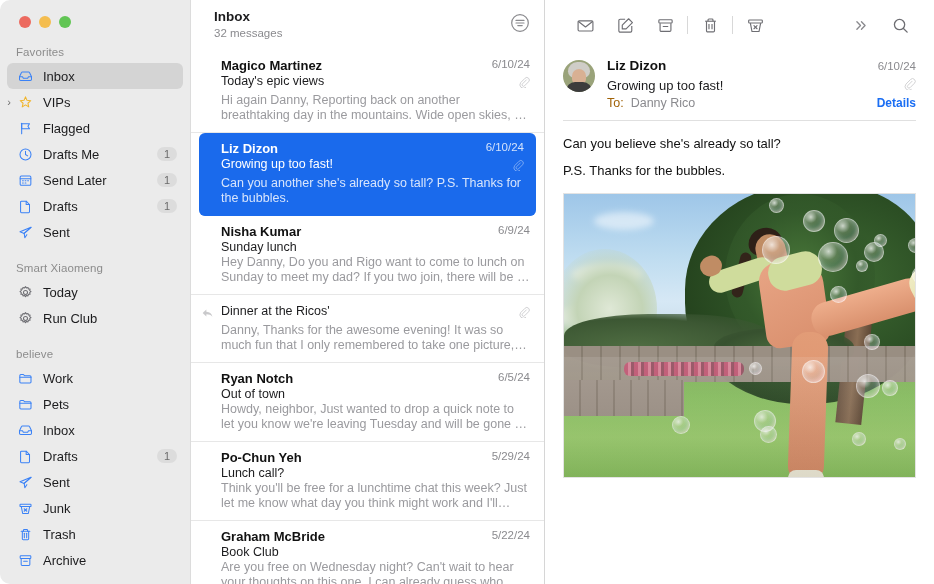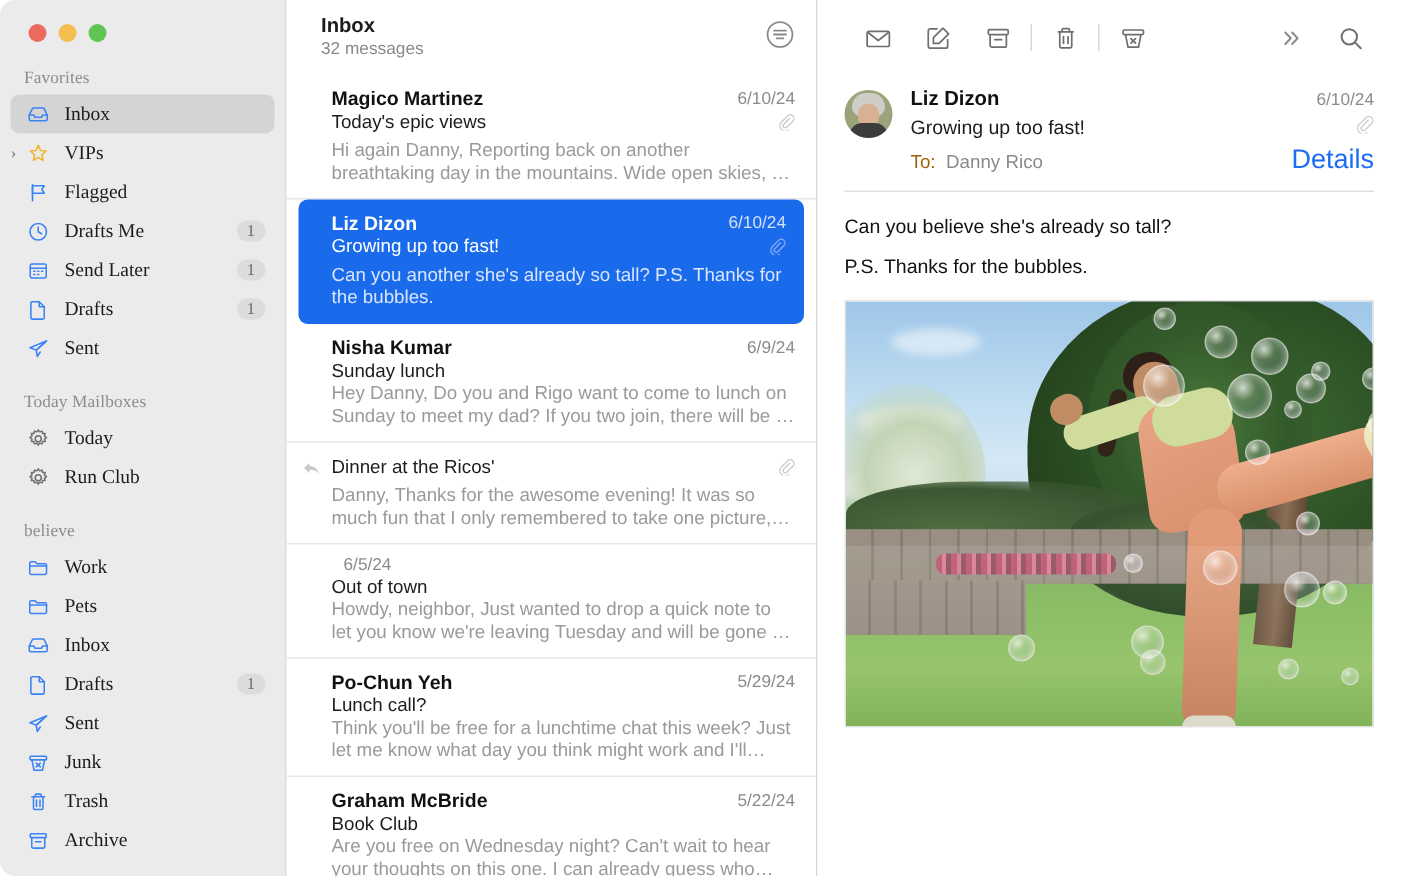--- a/index.html
+++ b/index.html
@@ -18,21 +18,20 @@
     background:#fff;
   }
 
   
   .sidebar {
     width:190px; flex:0 0 190px;
     background:#ebebeb;
     padding-top:0;
     position:relative;
     overflow:hidden;
-    font-family:Liberation Serif, serif;
   }
   .traffic {
     display:flex; gap:8px;
     padding:16px 0 0 19px;
     height:40px; align-items:flex-start;
   }
   .light { width:12px; height:12px; border-radius:50%; }
   .light.red    { background:#ec6a5f; }
   .light.yellow { background:#f4bd4f; }
   .light.green  { background:#61c554; }
@@ -91,21 +90,21 @@
   .sort-btn { margin-top:4px; cursor:default; }
 
   .rows { flex:1 1 auto; overflow:hidden; }
   .row {
     padding:8px 14px 9px 30px;
     position:relative;
     border-bottom:1px solid #e7e7e7;
     margin:0 0 0 0;
   }
   .row + .row { }
-  .row-top { display:flex; align-items:center; }
+  .row-top { display:flex; align-items:flex-start; }
   .sender {
     font-size:13px; font-weight:bold; color:#111;
     flex:1 1 auto; white-space:nowrap; overflow:hidden;
   }
   .date { font-size:11.5px; color:#8a8a8e; flex:0 0 auto; margin-left:8px; }
   .subj-line { display:flex; align-items:flex-start; margin-top:1px; }
   .subject {
     font-size:12.5px; color:#1c1c1e; flex:1 1 auto;
     white-space:nowrap; overflow:hidden;
   }
@@ -173,21 +172,21 @@
   }
   .mh-text { flex:1 1 auto; min-width:0; }
   .mh-row { display:flex; align-items:baseline; }
   .mh-name { font-size:13.5px; font-weight:bold; color:#111; flex:1 1 auto; }
   .mh-date { font-size:11.5px; color:#8a8a8e; flex:0 0 auto; }
   .mh-subj { font-size:13px; color:#1c1c1e; flex:1 1 auto; margin-top:2px; }
   .mh-clip { flex:0 0 auto; opacity:.4; margin-top:3px; }
   .mh-to-row { display:flex; align-items:baseline; margin-top:2px; }
   .mh-to-label { font-size:12.5px; color:#a16207; margin-right:7px; }
   .mh-to-val { font-size:12.5px; color:#8a8a8e; flex:1 1 auto; }
-  .details-link { font-size:18px; color:#1b6ef3; font-weight:normal; flex:0 0 auto; }
+  .details-link { font-size:12px; color:#1b6ef3; font-weight:bold; flex:0 0 auto; }
 
   .hr { height:1px; background:#e0e0e0; margin:10px 18px 0 18px; }
 
   .body-text { padding:14px 18px 0 18px; }
   .body-text p { font-size:13px; color:#111; line-height:17px; margin-bottom:10px; }
 
   
   .photo-wrap { padding:4px 18px 0 18px; }
   .photo {
     width:100%; height:285px;
@@ -399,21 +398,21 @@
         <div class="sb-item">
           <span class="sb-ico">
             <svg width="15" height="15" viewBox="0 0 18 18" fill="none" stroke="#3b82f6" stroke-width="1.25" stroke-linecap="round" stroke-linejoin="round">
               <path d="M15.6 2.8 L2.4 8.2 L7.4 10.1 L15.6 2.8 Z"></path>
               <path d="M15.6 2.8 L7.4 10.1 L8.2 15.2 L10.6 11.6"></path>
             </svg>
           </span>
           <span class="sb-label">Sent</span>
         </div>
         <div class="sb-gap"></div>
-        <div class="sect-header">Today Mailboxes</div>
+        <div class="sect-header">Smart Xiaomeng</div>
         <div class="sb-item">
           <span class="sb-ico">
             <svg width="15" height="15" viewBox="0 0 18 18" fill="none" stroke="#6e6e73" stroke-width="1.25" stroke-linecap="round" stroke-linejoin="round">
               <circle cx="9" cy="9" r="2.4"></circle>
               <path d="M9 1.9 l1.1 1.6 1.9-.6 .5 1.9 2 .1 -.5 1.9 1.6 1.2 -1.6 1.2 .5 1.9 -2 .1 -.5 1.9 -1.9-.6 -1.1 1.6 -1.1-1.6 -1.9 .6 -.5-1.9 -2-.1 .5-1.9 -1.6-1.2 1.6-1.2 -.5-1.9 2-.1 .5-1.9 1.9 .6z"></path>
             </svg>
           </span>
           <span class="sb-label">Today</span>
         </div>
         <div class="sb-item">
@@ -568,20 +567,21 @@
           <div class="subj-line">
             <span class="subject">Dinner at the Ricos'</span>
             <span class="clip"><svg width="12" height="12" viewBox="0 0 16 16" fill="none" stroke="#8a8a8e" stroke-width="1.2" stroke-linecap="round">
                 <path d="M11.2 5.2 L6 10.4a1.9 1.9 0 0 0 2.7 2.7l5.4-5.4a3.3 3.3 0 0 0-4.7-4.7L3.6 8.8a4.7 4.7 0 0 0 6.6 6.6"></path>
               </svg></span>
           </div>
           <div class="preview">Danny, Thanks for the awesome evening! It was so much fun that I only remembered to take one picture, but at least it's a…</div>
         </div>
         <div class="row">
           <div class="row-top">
+            <span class="sender">Ryan Notch</span>
             <span class="date">6/5/24</span>
           </div>
           <div class="subj-line">
             <span class="subject">Out of town</span>
           </div>
           <div class="preview">Howdy, neighbor, Just wanted to drop a quick note to let you know we're leaving Tuesday and will be gone for 5 nights, if…</div>
         </div>
         <div class="row">
           <div class="row-top">
             <span class="sender">Po-Chun Yeh</span>

